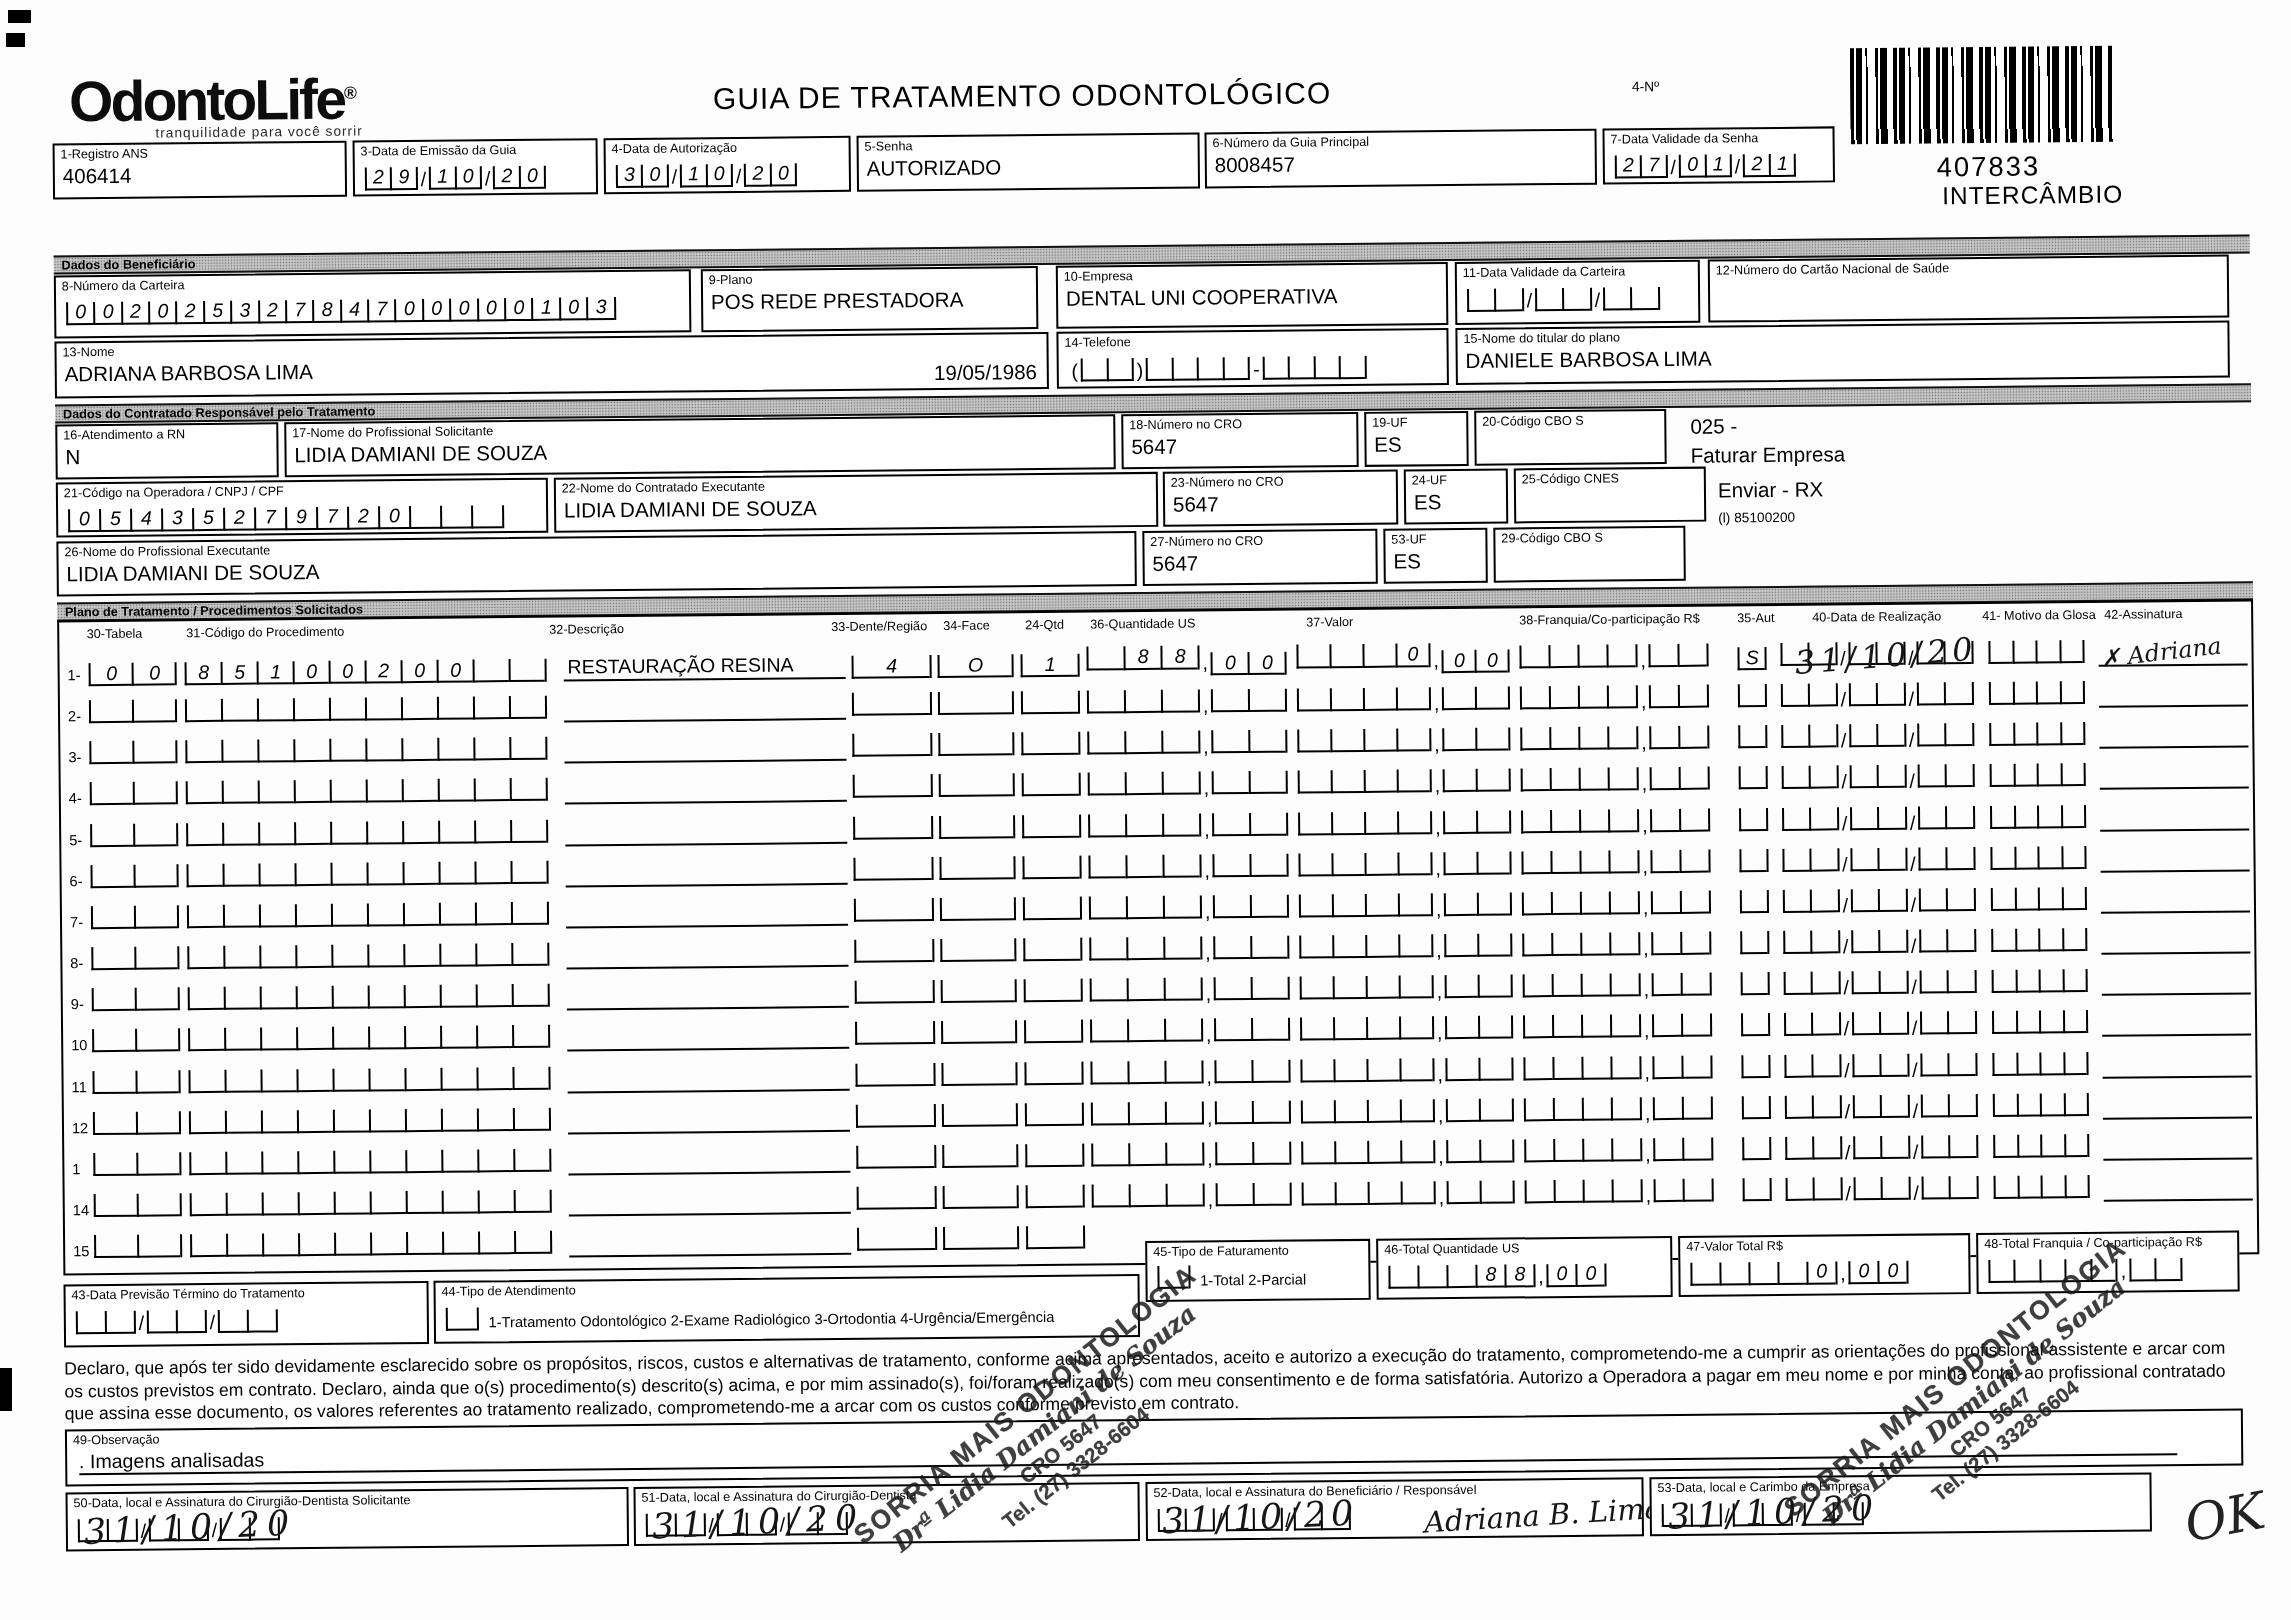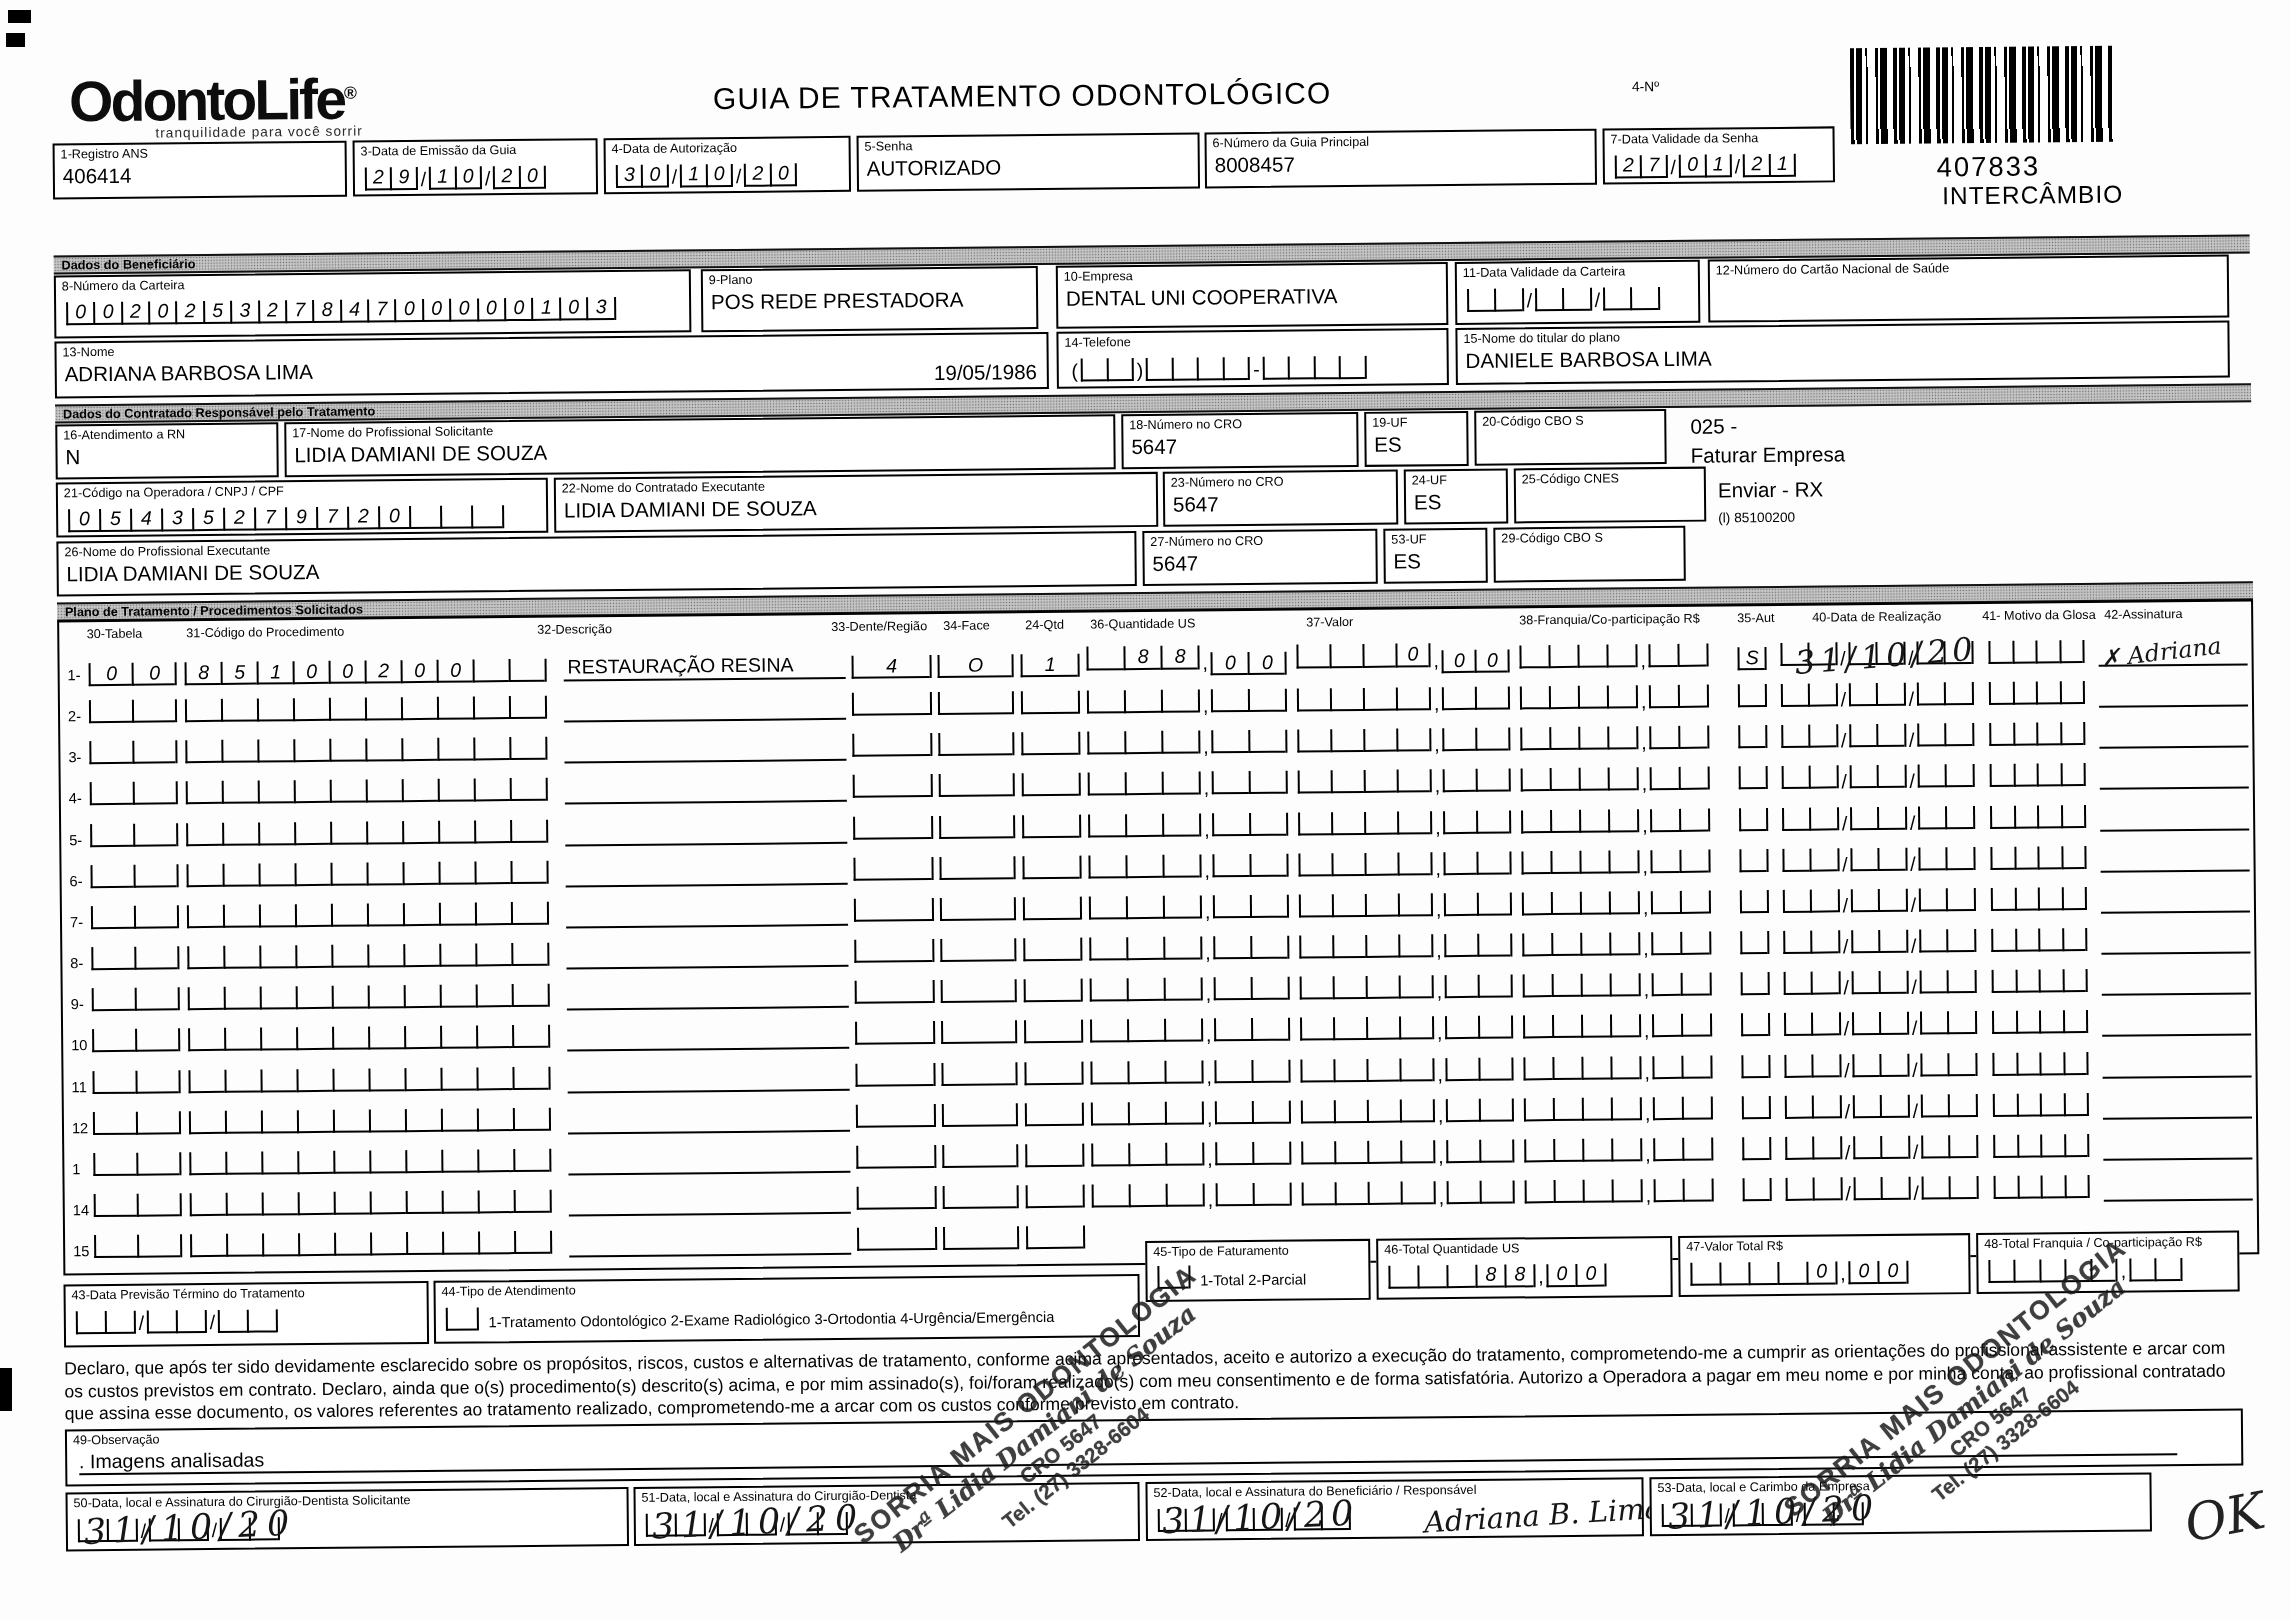--- a/index.html
+++ b/index.html
@@ -349,21 +349,21 @@
       <div class="val">ES</div>
     </div>
     <div class="box" style="left:1496px;top:531px;width:192px;height:55px">
       <div class="lbl">29-Código CBO S</div>
     </div>
 
     <div class="secbar" style="top:592px">Plano de Tratamento / Procedimentos Solicitados</div>
     <div class="tframe">
       <span class="th" style="left:27.4px">30-Tabela</span>
       <span class="th" style="left:127px">31-Código do Procedimento</span>
-      <span class="th" style="left:478px">32-Descrição</span>
+      <span class="th" style="left:490px">32-Descrição</span>
       <span class="th" style="left:772px">33-Dente/Região</span>
       <span class="th" style="left:884px">34-Face</span>
       <span class="th" style="left:966px">24-Qtd</span>
       <span class="th" style="left:1031px">36-Quantidade US</span>
       <span class="th" style="left:1247px">37-Valor</span>
       <span class="th" style="left:1460px">38-Franquia/Co-participação R$</span>
       <span class="th" style="left:1678px">35-Aut</span>
       <span class="th" style="left:1753px">40-Data de Realização</span>
       <span class="th" style="left:1923px">41- Motivo da Glosa</span>
       <span class="th" style="left:2045px">42-Assinatura</span>

